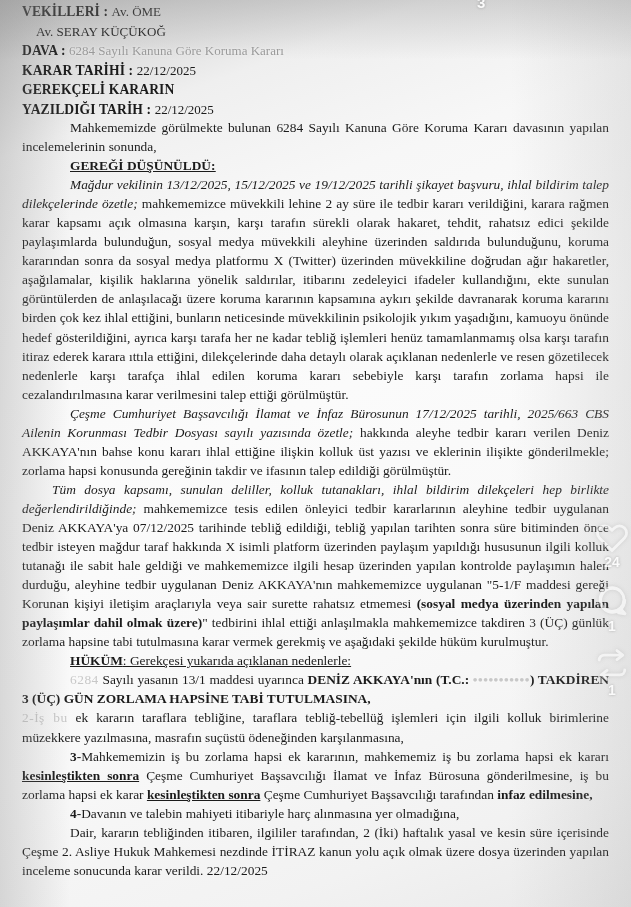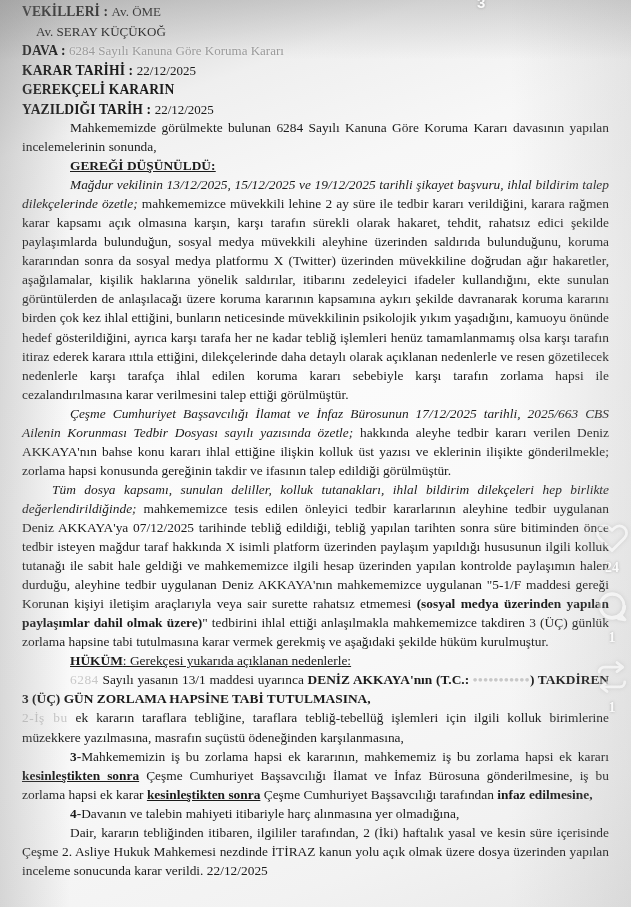--- a/index.html
+++ b/index.html
@@ -117,26 +117,25 @@
   }
   .social-icon {
     width: 34px;
     height: 34px;
     display: block;
     opacity: 0.55;
     filter: drop-shadow(0 0 2px rgba(120,120,120,0.45));
   }
   .social-icon svg { display: block; width: 100%; height: 100%; }
   .social-count {
-    font-family: Liberation Serif, serif;
+    font-family: Liberation Sans, sans-serif;
     font-size: 14px;
     font-weight: bold;
     color: #ffffff;
     text-shadow: 0 0 3px rgba(130,130,130,0.75);
-    margin-top: 6px;
     opacity: 0.85;
   }
 
   
   .page-number {
     position: absolute;
     left: 477px;
     top: -6px;
     font-family: "Liberation Sans", sans-serif;
     font-size: 15px;

